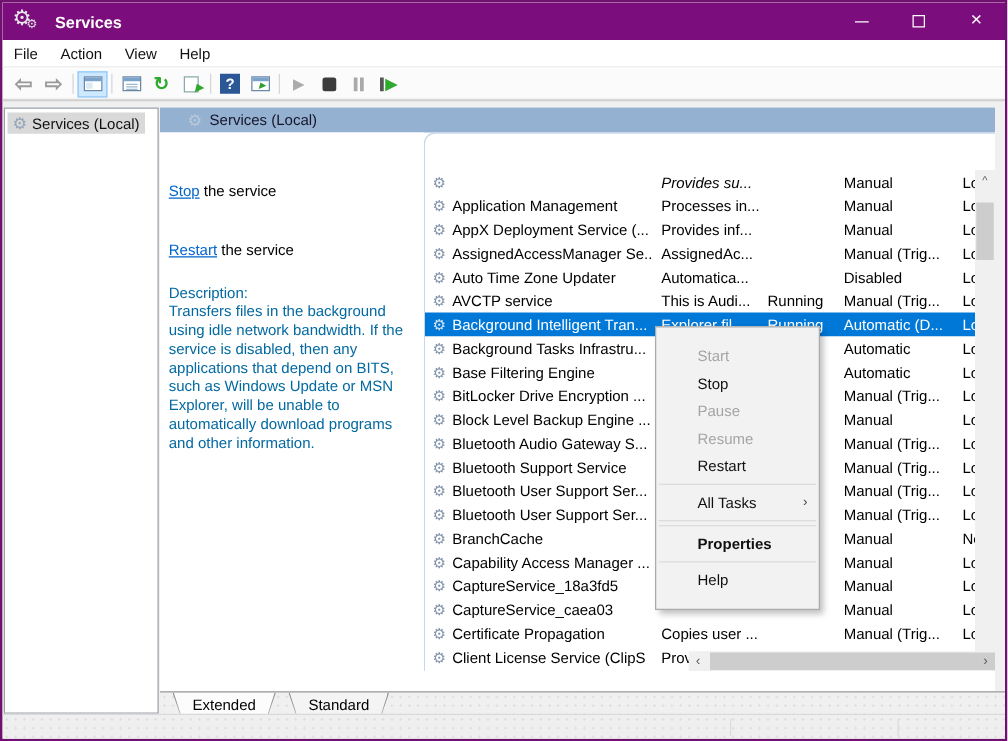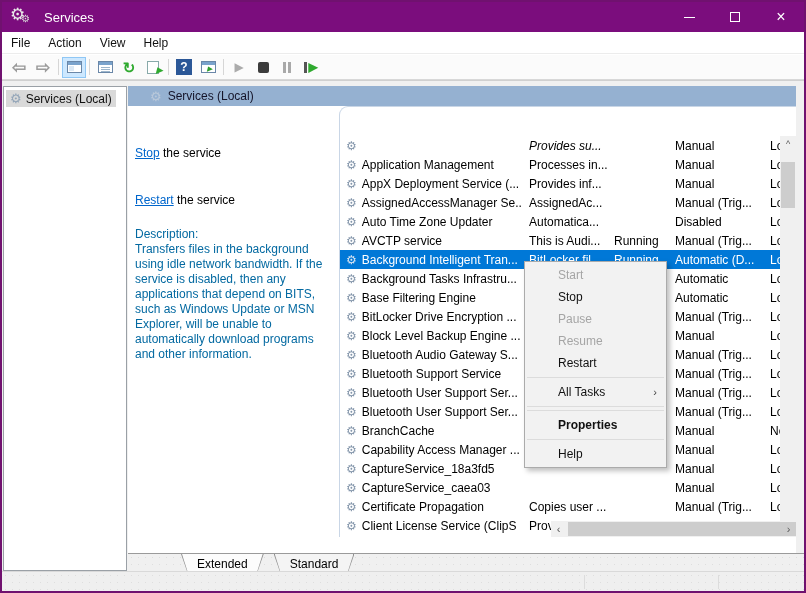--- a/index.html
+++ b/index.html
@@ -5,21 +5,21 @@
   * { margin:0; padding:0; box-sizing:border-box; }
   html,body { width:806px; height:593px; font-family:"Liberation Sans", sans-serif; }
   .window { position:relative; width:806px; height:593px; border:2px solid #70116f; background:#fff; overflow:hidden; }
 
   
   .titlebar { position:absolute; left:0; top:0; right:0; height:30px; background:#7b0d7d; display:flex; align-items:center; color:#fff; }
   .titlebar .app-icon { position:relative; width:30px; height:22px; margin-left:8px; }
   .gear-glyph { font-style:normal; }
   .app-icon .g1 { position:absolute; left:0; top:-2px; font-size:17px; color:#e9e9e9; }
   .app-icon .g2 { position:absolute; left:11px; top:7px; font-size:10px; color:#d9d9d9; }
-  .title-text { font-size:13px; margin-left:4px; }
+  .title-text { font-size:13px; margin-left:4px;font-weight:bold; }
   .win-controls { margin-left:auto; display:flex; height:100%; }
   .win-btn { width:46px; height:100%; display:flex; align-items:center; justify-content:center; color:#fff; }
   .min-glyph { display:block; width:11px; height:1px; background:#fff; }
   .max-glyph { display:block; width:10px; height:10px; border:1px solid #fff; }
   .close-glyph { font-size:16px; line-height:1; }
 
   
   .menubar { position:absolute; left:0; top:30px; right:0; height:22px; background:#fff; display:flex; align-items:center; border-bottom:1px solid #ececec; }
   .menu-item { font-size:12px; color:#111; padding:3px 9px; }
 
@@ -83,30 +83,30 @@
   .vscroll .sb-btn { height:15px; display:flex; align-items:center; justify-content:center; font-size:9px; color:#5a5a5a; }
   .vscroll .thumb { position:absolute; left:1px; right:1px; top:26px; height:46px; background:#cdcdcd; }
   .vscroll .sb-down { position:absolute; bottom:0; left:0; right:0; }
   .hscroll { position:absolute; left:211px; right:0; bottom:0; height:16px; background:#f0f0f0; }
   .hscroll .sb-btn { position:absolute; top:0; width:15px; height:16px; display:flex; align-items:center; justify-content:center; font-size:11px; color:#5a5a5a; }
   .hscroll .sb-left { left:0; }
   .hscroll .sb-right { right:0; }
   .hscroll .thumb { position:absolute; left:17px; width:368px; top:1px; height:14px; background:#cdcdcd; }
 
   
-  .ctx-menu { position:absolute; left:522px; top:259px; width:143px; background:#f2f2f2; border:1px solid #ababab; box-shadow:3px 3px 5px rgba(0,0,0,0.25); padding:2px 0; z-index:50; }
+  .ctx-menu { position:absolute; left:522px; top:259px; width:132px; background:#f2f2f2; border:1px solid #ababab; box-shadow:3px 3px 5px rgba(0,0,0,0.25); padding:12px 0; z-index:50; }
   .ctx-item { height:22px; line-height:22px; font-size:12px; color:#111; padding-left:33px; position:relative; }
   .ctx-item.disabled { color:#a5a5a5; }
   .ctx-item.bold { font-weight:bold; }
   .ctx-item .sub-arrow { position:absolute; right:9px; top:0; font-size:11px; color:#444; }
   .ctx-sep { height:1px; background:#dcdcdc; margin:3px 2px; }
 
   
   .tab-strip { position:absolute; left:126px; top:472px; right:0; height:22px; background:#f0f0f0; border-top:1px solid #9a9a9a;
-               background-image:radial-gradient(circle, #dedede 0.8px, transparent 0.9px); background-size:7px 7px;padding-left:43px; }
+               background-image:radial-gradient(circle, #dedede 0.8px, transparent 0.9px); background-size:7px 7px; }
   .tab { position:relative; display:inline-block; margin-left:10px; height:20px; padding:0; vertical-align:top; }
   .tab .shape { position:absolute; inset:0; background:#8f8f8f; clip-path:polygon(0 0, 100% 0, calc(100% - 7px) 100%, 7px 100%); }
   .tab .shape-in { position:absolute; left:1px; right:1px; top:0; bottom:1px; background:#f4f4f4; clip-path:polygon(0 0, 100% 0, calc(100% - 6px) 100%, 6px 100%); }
   .tab.active .shape-in { background:#fcfcfc; }
   .tab .tab-label { position:relative; font-size:12px; color:#000; padding:3px 16px 0 16px; display:inline-block; }
   .status-bar { position:absolute; left:0; bottom:0; right:0; height:20px; background:#efefef; border-top:1px solid #d9d9d9;
                 background-image:radial-gradient(circle, #dedede 0.8px, transparent 0.9px); background-size:7px 7px; }
   .status-div { position:absolute; top:3px; bottom:2px; width:1px; background:#dcdcdc; }
 </style>
 </head>
@@ -285,21 +285,21 @@
               <div class="cell" style="width: 85px; padding-left: 7px;">This is Audi...</div>
               <div class="cell" style="width: 61px; padding-left: 7px;">Running</div>
               <div class="cell" style="width: 95px; padding-left: 7px;">Manual (Trig...</div>
               <div class="cell" style="width: 34px; padding-left: 7px;">Loc</div>
             </div>
             <div class="row selected">
               <div class="cell c-name" style="width: 182px;">
                 <i class="row-gear gear-glyph">⚙</i>
                 <span>Background Intelligent Tran...</span>
               </div>
-              <div class="cell" style="width: 85px; padding-left: 7px;">BitLocker fil</div>
+              <div class="cell" style="width: 85px; padding-left: 7px;">Explorer fil</div>
               <div class="cell" style="width: 61px; padding-left: 7px;">Running</div>
               <div class="cell" style="width: 95px; padding-left: 7px;">Automatic (D...</div>
               <div class="cell" style="width: 34px; padding-left: 7px;">Loc</div>
             </div>
             <div class="row">
               <div class="cell c-name" style="width: 182px;">
                 <i class="row-gear gear-glyph">⚙</i>
                 <span>Background Tasks Infrastru...</span>
               </div>
               <div class="cell" style="width: 85px; padding-left: 7px;"></div>

